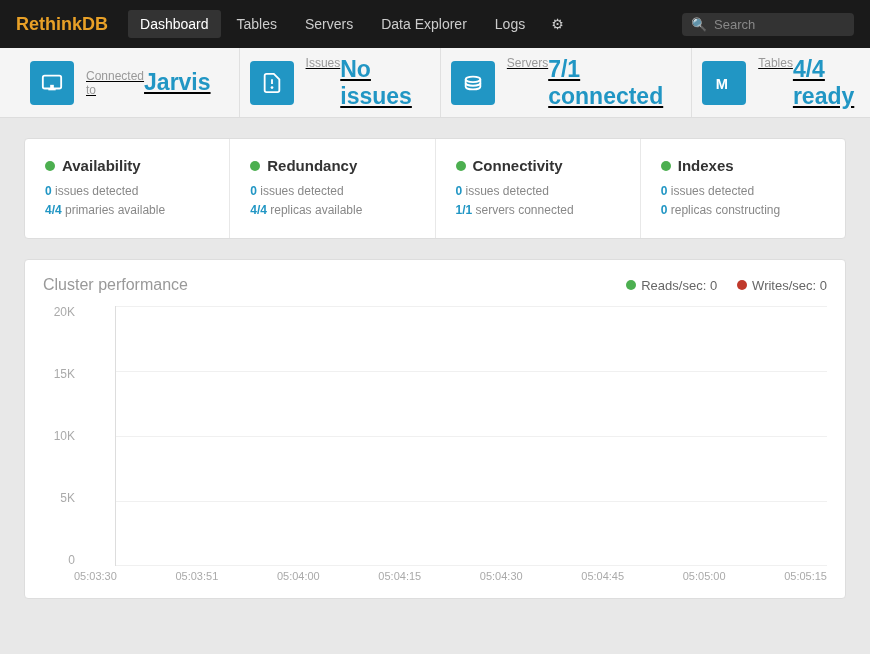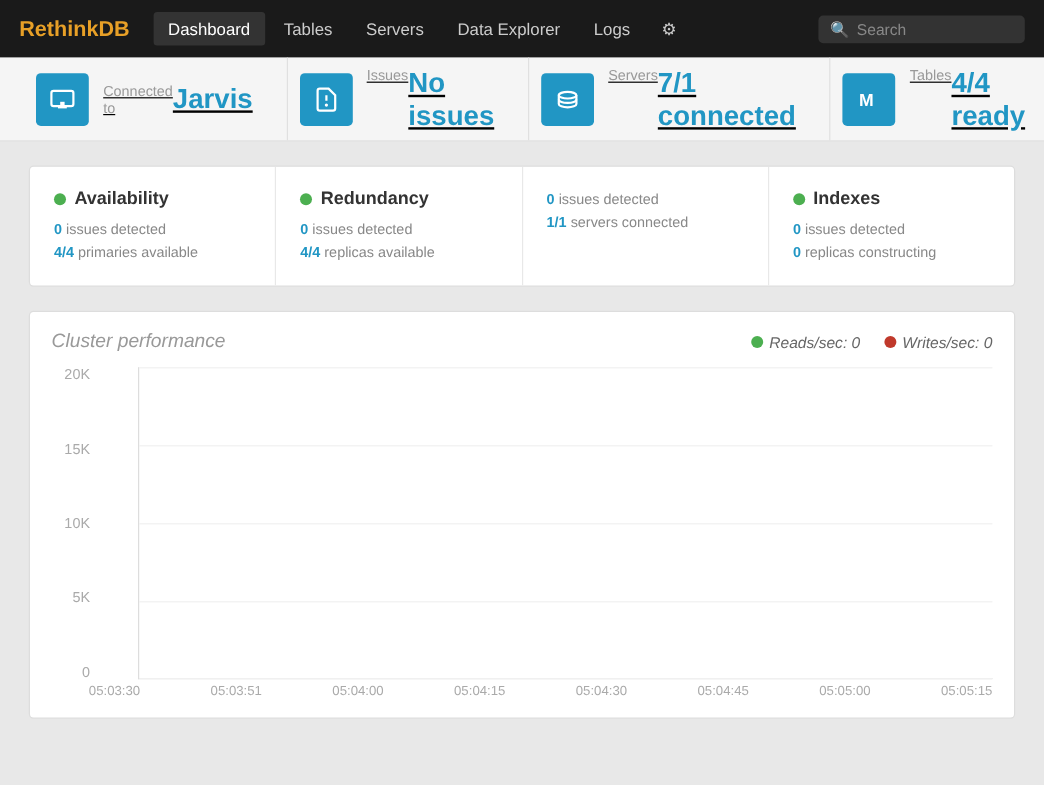--- a/index.html
+++ b/index.html
@@ -133,21 +133,20 @@
     .perf-panel {
       background: #fff;
       border: 1px solid #ddd;
       border-radius: 4px;
       padding: 16px 18px;
     }
     .perf-header {
       display: flex;
       align-items: center;
       margin-bottom: 12px;
-      font-style: italic;
     }
     .perf-title {
       font-size: 16px;
       color: #999;
       font-weight: 400;
       flex: 1;
     }
     .perf-legend {
       display: flex;
       align-items: center;
@@ -307,20 +306,24 @@
       </div>
       <div class="card-stat">
         <span class="highlight">0</span><span> issues detected</span>
       </div>
       <div class="card-stat">
         <span class="highlight">4/4</span><span> replicas available</span>
       </div>
     </div>
 
     <div class="card">
+      <div class="card-title">
+        <span class="dot green"></span>
+        <span>Connectivity</span>
+      </div>
       <div class="card-stat">
         <span class="highlight">0</span><span> issues detected</span>
       </div>
       <div class="card-stat">
         <span class="highlight">1/1</span><span> servers connected</span>
       </div>
     </div>
 
     <div class="card">
       <div class="card-title">

